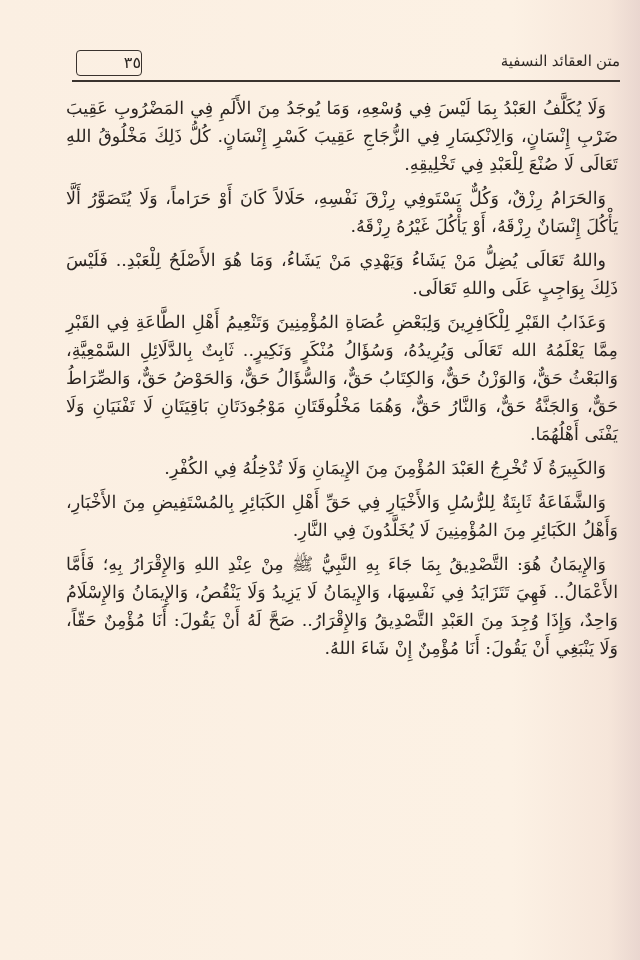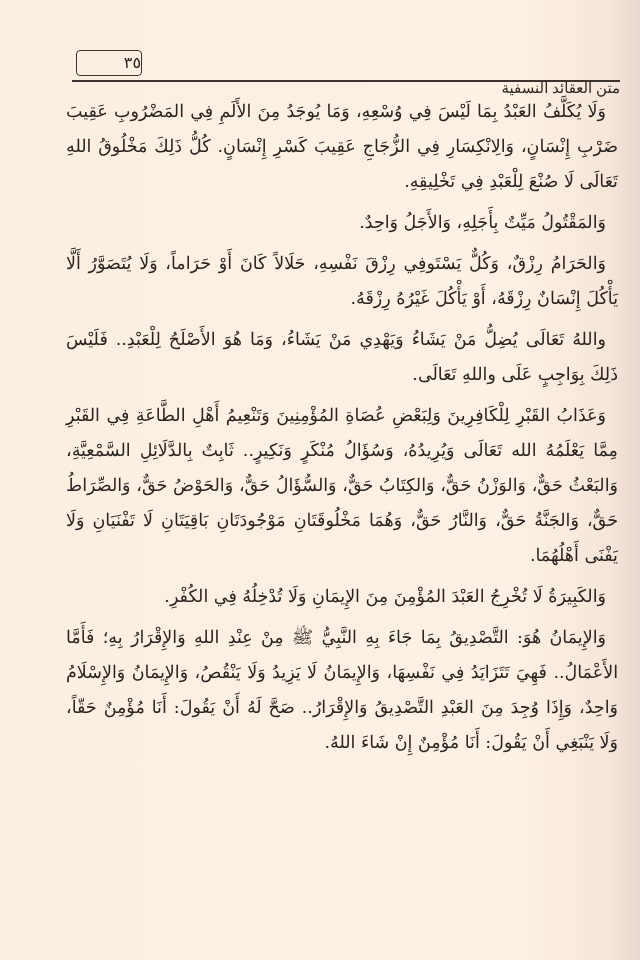--- a/index.html
+++ b/index.html
@@ -11,40 +11,40 @@
   }
   .header { position:absolute; left:72px; top:48px; width:548px; height:34px; }
   .page-num {
     position:absolute; left:4px; top:2px; width:64px; height:24px;
     border:1.5px solid #3a332e; border-radius:4px;
     text-align:right; font-size:16px; line-height:24px;
     font-family:"DejaVu Sans", sans-serif;
   }
   .running-title {
     position:absolute; right:0; top:4px; direction:rtl;
-    font-family:Liberation Serif, serif; font-size:15px; color:#2e2824;margin-top:27px;
+    font-family:Liberation Sans, sans-serif; font-size:15px; color:#2e2824;
   }
   .rule { position:absolute; left:72px; top:80px; width:548px; height:2px; background:#3a332e; }
   .body {
     position:absolute; left:66px; top:94px; width:552px;
     direction:rtl; text-align:justify; text-align-last:right;
-    font-size:17.5px; line-height:35px;
+    font-size:17.5px; line-height:28px;
   }
   .para { margin:0 0 6px 0; text-indent:12px; }
 </style>
 </head>
 <body>
 
 <div class="header">
   <div class="page-num">٣٥</div>
   <div class="running-title">متن العقائد النسفية</div>
 </div>
 <div class="rule"></div>
 
 <div class="body">
   <p class="para">وَلَا يُكَلَّفُ العَبْدُ بِمَا لَيْسَ فِي وُسْعِهِ، وَمَا يُوجَدُ مِنَ الأَلَمِ فِي المَضْرُوبِ عَقِيبَ ضَرْبِ إِنْسَانٍ، وَالِانْكِسَارِ فِي الزُّجَاجِ عَقِيبَ كَسْرِ إِنْسَانٍ. كُلُّ ذَلِكَ مَخْلُوقُ اللهِ تَعَالَى لَا صُنْعَ لِلْعَبْدِ فِي تَخْلِيقِهِ.</p>
-  <p class="para">وَالمَقْتُولُ مَيِّتٌ بِأَجَلِهِ، وَالأَجَلُ وَاحِدٌ.</p>
   <p class="para">وَالحَرَامُ رِزْقٌ، وَكُلٌّ يَسْتَوفِي رِزْقَ نَفْسِهِ، حَلَالاً كَانَ أَوْ حَرَاماً، وَلَا يُتَصَوَّرُ أَلَّا يَأْكُلَ إِنْسَانٌ رِزْقَهُ، أَوْ يَأْكُلَ غَيْرُهُ رِزْقَهُ.</p>
   <p class="para">واللهُ تَعَالَى يُضِلُّ مَنْ يَشَاءُ وَيَهْدِي مَنْ يَشَاءُ، وَمَا هُوَ الأَصْلَحُ لِلْعَبْدِ.. فَلَيْسَ ذَلِكَ بِوَاجِبٍ عَلَى واللهِ تَعَالَى.</p>
   <p class="para">وَعَذَابُ القَبْرِ لِلْكَافِرِينَ وَلِبَعْضِ عُصَاةِ المُؤْمِنِينَ وَتَنْعِيمُ أَهْلِ الطَّاعَةِ فِي القَبْرِ مِمَّا يَعْلَمُهُ الله تَعَالَى وَيُرِيدُهُ، وَسُؤَالُ مُنْكَرٍ وَنَكِيرٍ.. ثَابِتٌ بِالدَّلَائِلِ السَّمْعِيَّةِ، وَالبَعْثُ حَقٌّ، وَالوَزْنُ حَقٌّ، وَالكِتَابُ حَقٌّ، وَالسُّؤَالُ حَقٌّ، وَالحَوْضُ حَقٌّ، وَالصِّرَاطُ حَقٌّ، وَالجَنَّةُ حَقٌّ، وَالنَّارُ حَقٌّ، وَهُمَا مَخْلُوقَتَانِ مَوْجُودَتَانِ بَاقِيَتَانِ لَا تَفْنَيَانِ وَلَا يَفْنَى أَهْلُهُمَا.</p>
   <p class="para">وَالكَبِيرَةُ لَا تُخْرِجُ العَبْدَ المُؤْمِنَ مِنَ الإِيمَانِ وَلَا تُدْخِلُهُ فِي الكُفْرِ.</p>
+  <p class="para">وَالشَّفَاعَةُ ثَابِتَةٌ لِلرُّسُلِ وَالأَخْيَارِ فِي حَقِّ أَهْلِ الكَبَائِرِ بِالمُسْتَفِيضِ مِنَ الأَخْبَارِ، وَأَهْلُ الكَبَائِرِ مِنَ المُؤْمِنِينَ لَا يُخَلَّدُونَ فِي النَّارِ.</p>
   <p class="para">وَالإِيمَانُ هُوَ: التَّصْدِيقُ بِمَا جَاءَ بِهِ النَّبِيُّ ﷺ مِنْ عِنْدِ اللهِ وَالإِقْرَارُ بِهِ؛ فَأَمَّا الأَعْمَالُ.. فَهِيَ تَتَزَايَدُ فِي نَفْسِهَا، وَالإِيمَانُ لَا يَزِيدُ وَلَا يَنْقُصُ، وَالإِيمَانُ وَالإِسْلَامُ وَاحِدٌ، وَإِذَا وُجِدَ مِنَ العَبْدِ التَّصْدِيقُ وَالإِقْرَارُ.. صَحَّ لَهُ أَنْ يَقُولَ: أَنَا مُؤْمِنٌ حَقّاً، وَلَا يَنْبَغِي أَنْ يَقُولَ: أَنَا مُؤْمِنٌ إِنْ شَاءَ اللهُ.</p>
 </div>
 
 </body></html>

